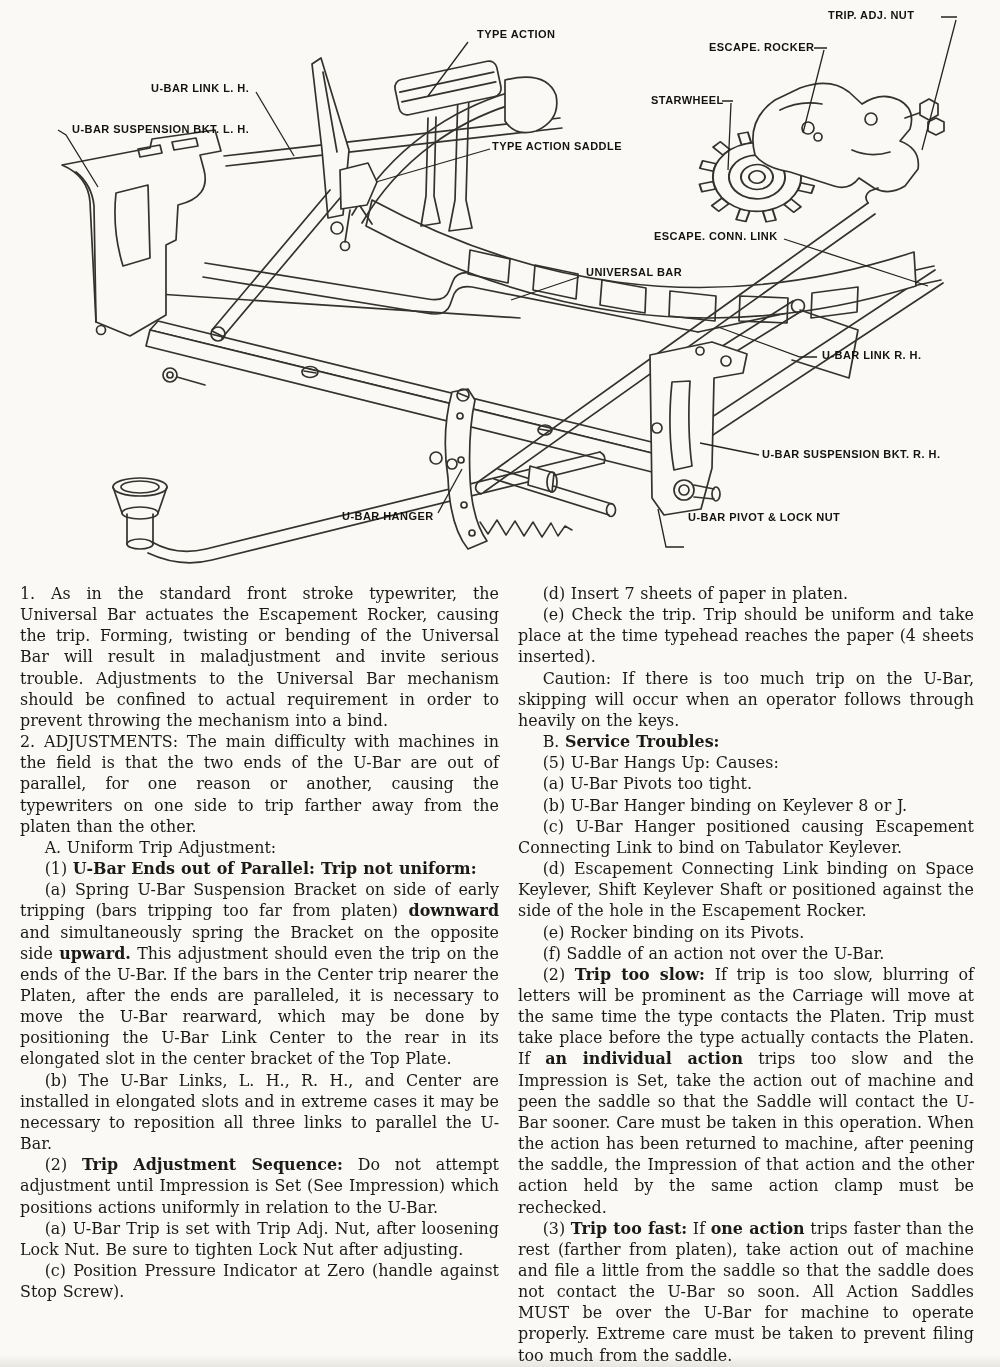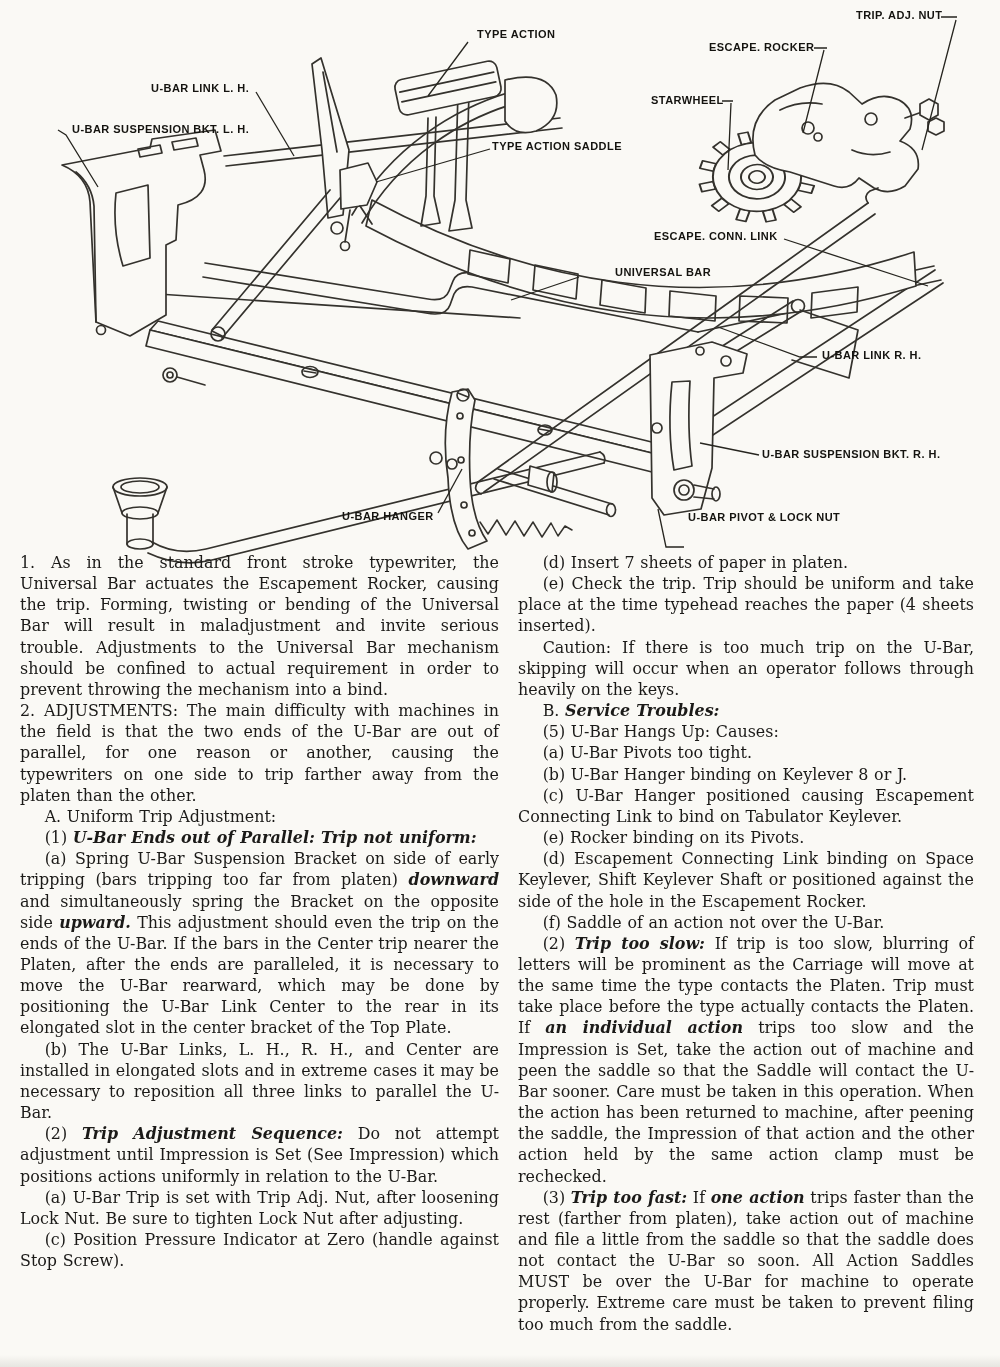--- a/index.html
+++ b/index.html
@@ -12,29 +12,29 @@
   .diagram{position:absolute;left:0;top:0;width:1000px;height:566px;}
   .diagram svg{position:absolute;left:0;top:0;}
   .dlabel{
     position:absolute;
     font-family:"Liberation Sans", sans-serif;
     font-size:11px;font-weight:bold;letter-spacing:.45px;
     color:#14130f;white-space:nowrap;
   }
   
   .body-columns{
-    position:absolute;left:20px;top:552px;width:962px;
+    position:absolute;left:20px;top:583px;width:962px;
     display:flex;gap:19px;
   }
   .col{font-size:15.9px;line-height:21.15px;word-spacing:.6px;}
   .col-left{width:479px;}
   .col-right{width:456px;}
   .para{margin:0;text-align:justify;}
   .para.indent{text-indent:1.55em;}
-  .para b{font-weight:bold;font-style:italic;}
+  .para b{font-weight:bold;}
   .scan-edge{
     position:absolute;left:0;right:0;bottom:0;height:12px;
     background:linear-gradient(to bottom, rgba(60,55,45,0), rgba(60,55,45,.10));
   }
 </style>
 </head>
 <body>
 
 <div class="page">
 
@@ -216,28 +216,28 @@
         <path d="M784,239 L928,286"></path>
         <path d="M579,277 L511,300"></path>
         <path d="M817,357 L800,357 L718,327"></path>
         <path d="M759,455 L700,443"></path>
         <path d="M684,547 L666,547 L658,509"></path>
         <path d="M438,513 L462,469"></path>
       </g>
     </svg>
 
     <div class="dlabel" style="left:477px;top:28px">TYPE ACTION</div>
-    <div class="dlabel" style="left:856px;top:9px">TRIP. ADJ. NUT</div>
+    <div class="dlabel" style="left:828px;top:9px">TRIP. ADJ. NUT</div>
     <div class="dlabel" style="left:709px;top:41px">ESCAPE. ROCKER</div>
     <div class="dlabel" style="left:651px;top:94px">STARWHEEL</div>
     <div class="dlabel" style="left:151px;top:82px">U-BAR LINK L. H.</div>
     <div class="dlabel" style="left:72px;top:123px">U-BAR SUSPENSION BKT. L. H.</div>
     <div class="dlabel" style="left:492px;top:140px">TYPE ACTION SADDLE</div>
     <div class="dlabel" style="left:654px;top:230px">ESCAPE. CONN. LINK</div>
-    <div class="dlabel" style="left:615px;top:266px">UNIVERSAL BAR</div>
+    <div class="dlabel" style="left:586px;top:266px">UNIVERSAL BAR</div>
     <div class="dlabel" style="left:822px;top:349px">U-BAR LINK R. H.</div>
     <div class="dlabel" style="left:762px;top:448px">U-BAR SUSPENSION BKT. R. H.</div>
     <div class="dlabel" style="left:342px;top:510px">U-BAR HANGER</div>
     <div class="dlabel" style="left:688px;top:511px">U-BAR PIVOT &amp; LOCK NUT</div>
   </div>
 
   <div class="body-columns">
     <div class="col col-left">
         <p class="para"><span>1.   As in the standard front stroke typewriter, the Universal Bar actuates the Escapement Rocker, causing the trip.  Forming, twisting or bending of the Universal Bar will result in maladjustment and invite serious trouble.  Adjustments to the Universal Bar mechanism should be confined to actual requirement in order to prevent throwing the mechanism into a bind.</span></p>
         <p class="para"><span>2.   ADJUSTMENTS:  The main difficulty with machines in the field is that the two ends of the U-Bar are out of parallel, for one reason or another, causing the typewriters on one side to trip farther away from the platen than the other.</span></p>
@@ -251,22 +251,22 @@
       </div>
     <div class="col col-right">
         <p class="para indent"><span>(d)   Insert 7 sheets of paper in platen.</span></p>
         <p class="para indent"><span>(e)   Check the trip.  Trip should be uniform and take place at the time typehead reaches the paper (4 sheets inserted).</span></p>
         <p class="para indent"><span>Caution:  If there is too much trip on the U-Bar, skipping will occur when an operator follows through heavily on the keys.</span></p>
         <p class="para indent"><span>B.   </span><b>Service Troubles:</b></p>
         <p class="para indent"><span>(5)   U-Bar Hangs Up:  Causes:</span></p>
         <p class="para indent"><span>(a)   U-Bar Pivots too tight.</span></p>
         <p class="para indent"><span>(b)   U-Bar Hanger binding on Keylever 8 or J.</span></p>
         <p class="para indent"><span>(c)   U-Bar Hanger positioned causing Escapement Connecting Link to bind on Tabulator Keylever.</span></p>
+        <p class="para indent"><span>(d)   Escapement Connecting Link binding on Space Keylever, Shift Keylever Shaft or positioned against the side of the hole in the Escapement Rocker.</span></p>
         <p class="para indent"><span>(e)   Rocker binding on its Pivots.</span></p>
-        <p class="para indent"><span>(d)   Escapement Connecting Link binding on Space Keylever, Shift Keylever Shaft or positioned against the side of the hole in the Escapement Rocker.</span></p>
         <p class="para indent"><span>(f)   Saddle of an action not over the U-Bar.</span></p>
         <p class="para indent"><span>(2)   </span><b>Trip too slow:</b><span>  If trip is too slow, blurring of letters will be prominent as the Carriage will move at the same time the type contacts the Platen.  Trip must take place before the type actually contacts the Platen.  If </span><b>an individual action</b><span> trips too slow and the Impression is Set, take the action out of machine and peen the saddle so that the Saddle will contact the U-Bar sooner.  Care must be taken in this operation.  When the action has been returned to machine, after peening the saddle, the Impression of that action and the other action held by the same action clamp must be rechecked.</span></p>
         <p class="para indent"><span>(3)   </span><b>Trip too fast:</b><span>  If </span><b>one action</b><span> trips faster than the rest (farther from platen), take action out of machine and file a little from the saddle so that the saddle does not contact the U-Bar so soon.  All Action Saddles MUST be over the U-Bar for machine to operate properly.  Extreme care must be taken to prevent filing too much from the saddle.</span></p>
       </div>
   </div>
 
   <div class="scan-edge"></div>
 </div>
 
 </body></html>

